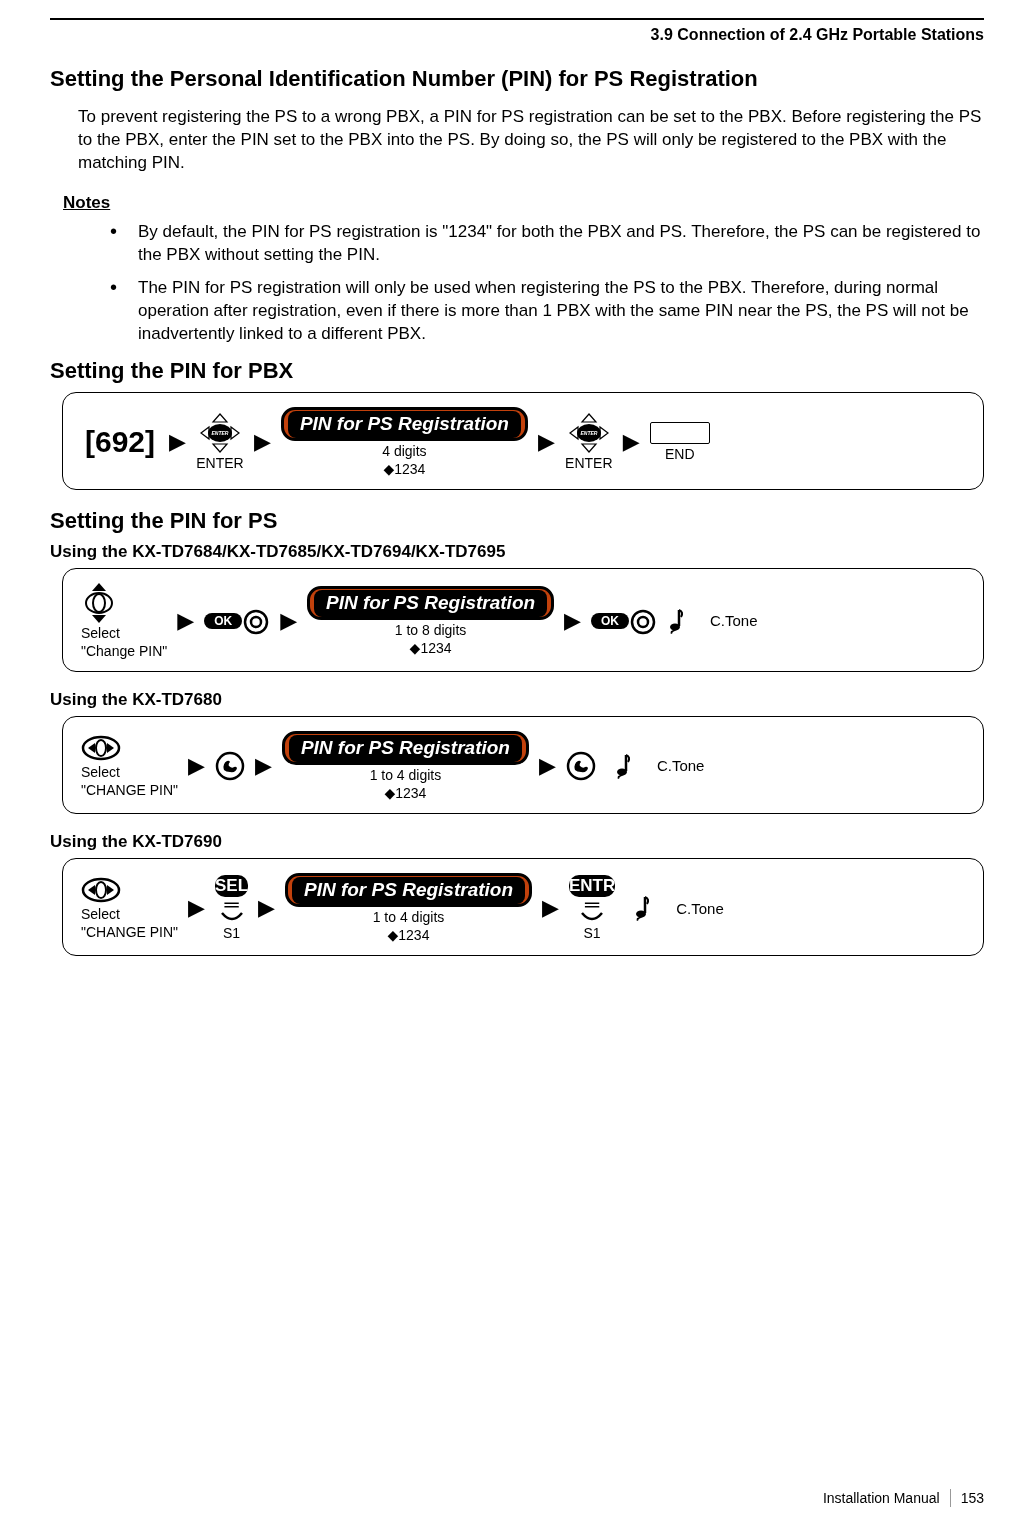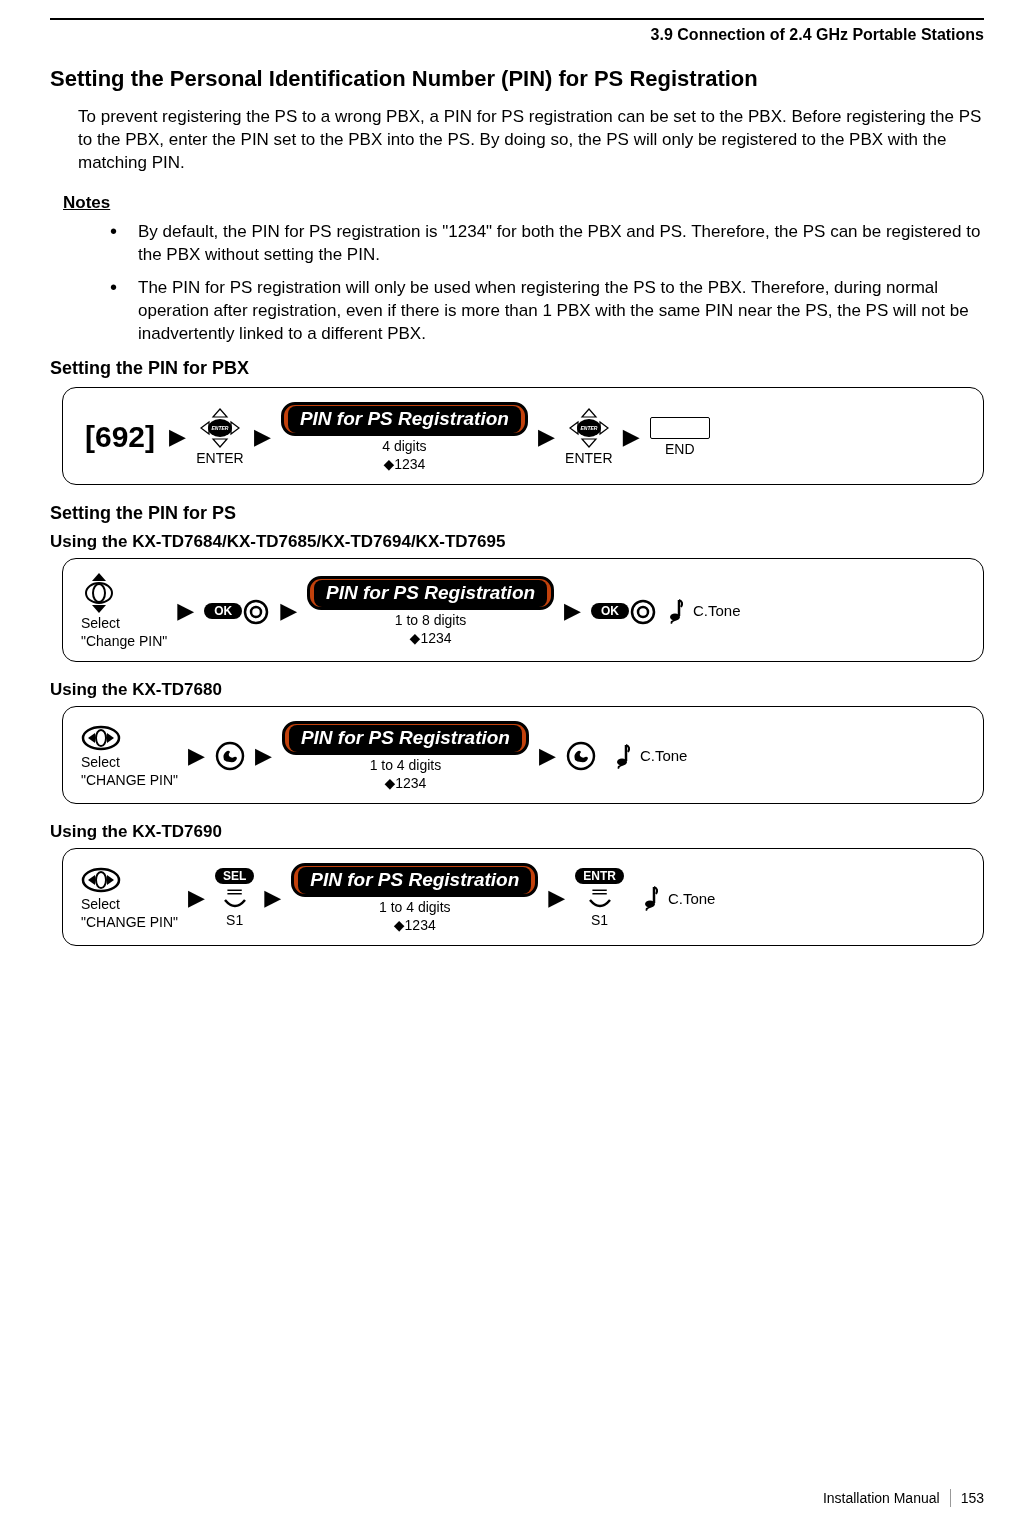--- a/index.html
+++ b/index.html
@@ -6,21 +6,21 @@
   html, body { width: 1034px; background: #fff; font-family: Arial, Helvetica, sans-serif; color: #000; }
   .page { width: 1034px; min-height: 1519px; position: relative; padding: 0 50px; }
   .top-rule { border-top: 2px solid #000; margin-top: 18px; margin-bottom: 6px; }
   .header-right { text-align: right; font-weight: bold; font-size: 16px; margin-bottom: 22px; }
   h1.main { font-size: 22px; font-weight: bold; margin: 10px 0 14px 0; }
   p.body { font-size: 17px; line-height: 1.35; margin: 0 0 18px 28px; }
   .notes-h { font-size: 17px; font-weight: bold; text-decoration: underline; margin: 0 0 8px 13px; }
   ul.notes { list-style: none; margin: 0 0 12px 60px; }
   ul.notes li { font-size: 17px; line-height: 1.35; margin-bottom: 10px; position: relative; padding-left: 28px; }
   ul.notes li::before { content: "•"; position: absolute; left: 0; top: 0; font-size: 20px; line-height: 1; }
-  h2.sub { font-size: 18px; font-weight: bold; margin: 6px 0 8px 0; }
+  h2.sub { font-size: 22px; font-weight: bold; margin: 6px 0 8px 0; }
   .sub2 { font-size: 17px; font-weight: bold; margin: 4px 0 6px 0; }
 
   .flowbox { border: 1.5px solid #000; border-radius: 14px; padding: 14px 18px 12px 18px; margin: 6px 0 18px 12px; }
 
   .row { display: flex; align-items: center; flex-wrap: nowrap; }
   .arrow { font-size: 22px; margin: 0 10px; line-height: 1; }
   .step { display: flex; flex-direction: column; align-items: center; text-align: center; }
   .step .caption { font-size: 14px; line-height: 1.15; margin-top: 2px; }
 
   .big-code { font-size: 30px; font-weight: bold; padding: 0 4px; }
@@ -35,29 +35,29 @@
 
   .jog { width: 36px; height: 40px; }
   .jog svg { width: 36px; height: 40px; display:block; }
 
   .okbtn { display:flex; flex-direction:row; align-items:center; }
   .ok-lozenge { background:#000; color:#fff; font-weight:bold; font-size:12px; padding:1px 10px; border-radius:10px; line-height:1.2; }
   .ok-ring { width:28px; height:28px; margin-top:2px; }
   .ok-ring svg { width:28px; height:28px; display:block; }
 
   .ctone { display:flex; flex-direction:row; align-items:center; gap:4px; }
-  .ctone .lbl { font-size:15px; margin-left:4px; }
+  .ctone .lbl { font-size:15px; margin-left:21px; }
 
   .lrkey { width:40px; height:28px; }
   .lrkey svg { width:40px; height:28px; display:block; }
 
   .talk { width:30px; height:30px; }
   .talk svg { width:30px; height:30px; display:block; }
 
-  .lozsmall { background:#000; color:#fff; font-weight:bold; font-size:12px; padding:1px 8px; border-radius:10px; line-height:1.2; }
+  .lozsmall { background:#000; color:#fff; font-weight:bold; font-size:17px; padding:1px 0; border-radius:10px; line-height:1.2; }
   .softstack { display:flex; flex-direction:column; align-items:center; }
   .softstack .mid { font-size:20px; line-height:0.6; margin:1px 0; }
   .softstack .bot { width:24px; height:12px; }
   .softstack .bot svg { width:24px; height:12px; display:block; }
 
   .footer { position:absolute; bottom:30px; right:50px; font-size:14px; display:flex; align-items:center; gap:10px; }
   .footer .bar { width:1px; height:18px; background:#999; }
 </style>
 </head>
 <body>

